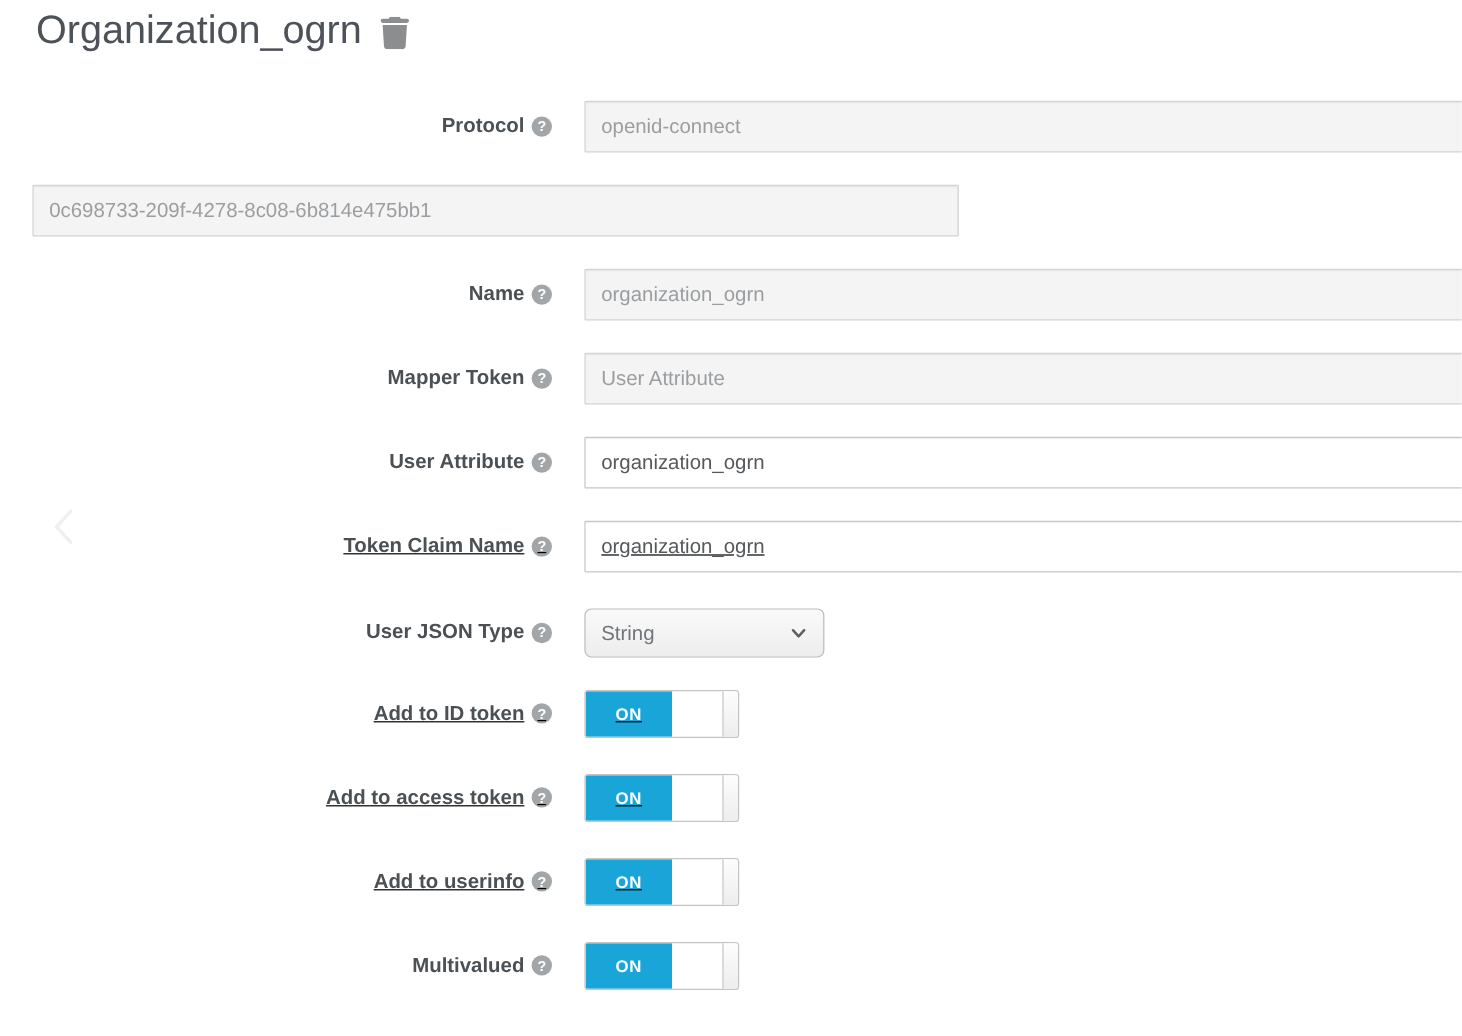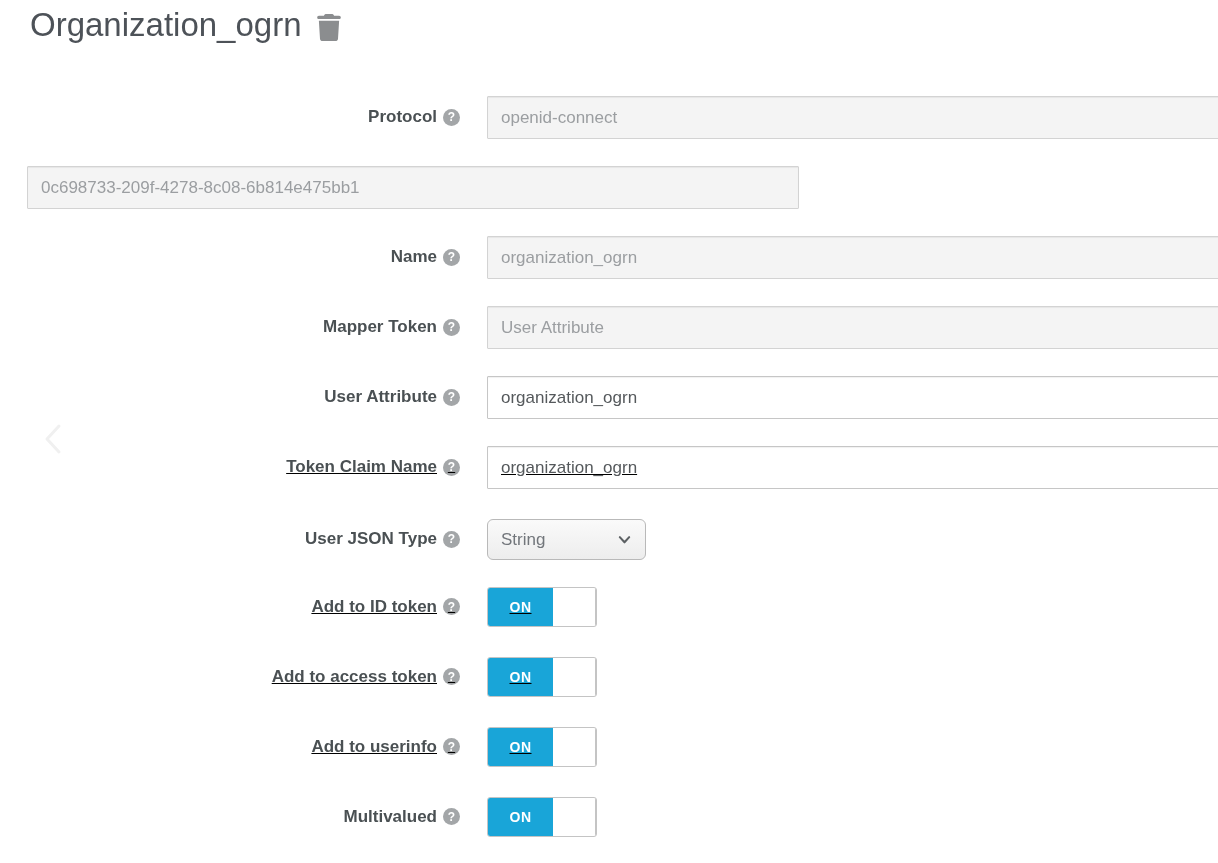--- a/index.html
+++ b/index.html
@@ -10,39 +10,39 @@
   .page-header { position: absolute; top: 6px; left: 30px; display: flex; align-items: center; gap: 14px; }
   .page-title { font-size: 33px; font-weight: 400; color: #4d5258; letter-spacing: 0; }
   .trash-btn { width: 27px; height: 30px; display: inline-flex; align-items: center; justify-content: center; cursor: pointer; margin-top: 4px; }
   .trash-btn svg { width: 24px; height: 27px; fill: #8b8d8f; }
 
   
   .collapse-chevron { position: absolute; left: 42px; top: 422px; width: 22px; height: 34px; cursor: pointer; }
   .collapse-chevron svg { width: 22px; height: 34px; stroke: #f0f0f0; stroke-width: 3; fill: none; stroke-linecap: round; stroke-linejoin: round; }
 
   
-  .form { position: absolute; top: 96px; left: 0; right: 0; }
+  .form { position: absolute; top: 84px; left: 0; right: 0; }
   .form-row { display: flex; align-items: center; margin-bottom: 27px; }
   .label-cell { width: 460px; flex: 0 0 460px; display: flex; justify-content: flex-end; align-items: center; gap: 6px; }
   .field-label { font-size: 17px; font-weight: 700; color: #4a5053; text-align: right; line-height: 1.2; }
   .help { width: 17px; height: 17px; border-radius: 50%; background: #a3a6a8; color: #ffffff; font-size: 12px; font-weight: 700; display: inline-flex; align-items: center; justify-content: center; cursor: pointer; flex: 0 0 17px; }
   .no-help .help { visibility: hidden; }
   .control { margin-left: 27px; flex: 1; display: flex; align-items: center; }
 
   
   .text-input { width: 772px; height: 43px; font-family: "Liberation Sans", sans-serif; font-size: 17px; padding: 0 13px; border: 1px solid #c6c6c6; border-radius: 1px; background: #ffffff; color: #55595c; box-shadow: inset 0 1px 1px rgba(0,0,0,0.06); outline: none; }
   .text-input:disabled { background: #f4f4f4; color: #9b9ea1; border-color: #d3d3d3; }
 
   
-  .select { width: 159px; height: 41px; border: 1px solid #b9b9b9; border-radius: 6px; background: linear-gradient(to bottom, #fafafa, #ededed); display: flex; align-items: center; justify-content: space-between; padding: 0 13px; cursor: pointer; }
+  .select { width: 200px; height: 41px; border: 1px solid #b9b9b9; border-radius: 6px; background: linear-gradient(to bottom, #fafafa, #ededed); display: flex; align-items: center; justify-content: space-between; padding: 0 13px; cursor: pointer; }
   .select-value { font-size: 17px; color: #72767b; }
   .select svg { width: 15px; height: 15px; stroke: #5c6063; stroke-width: 2.2; fill: none; stroke-linecap: round; stroke-linejoin: round; }
 
   
-  .toggle { width: 110px; height: 40px; border: 1px solid #c4c4c4; border-radius: 3px; display: flex; overflow: hidden; cursor: pointer; gap: 42px; }
+  .toggle { width: 129px; height: 40px; border: 1px solid #c4c4c4; border-radius: 3px; display: flex; overflow: hidden; cursor: pointer; gap: 42px; }
   .toggle-on { width: 72px; height: 100%; background: #19a5d8; color: #ffffff; font-size: 14px; font-weight: 700; letter-spacing: 0.5px; display: flex; align-items: center; justify-content: center; }
   .toggle-handle { flex: 1; background: linear-gradient(to bottom, #fdfdfd, #ededed); border-left: 1px solid #c4c4c4; }
 
   
   .form-row.gap-lg { margin-bottom: 30px; text-decoration: underline; }
 </style>
 </head>
 <body>
 
 <div class="page-header">

